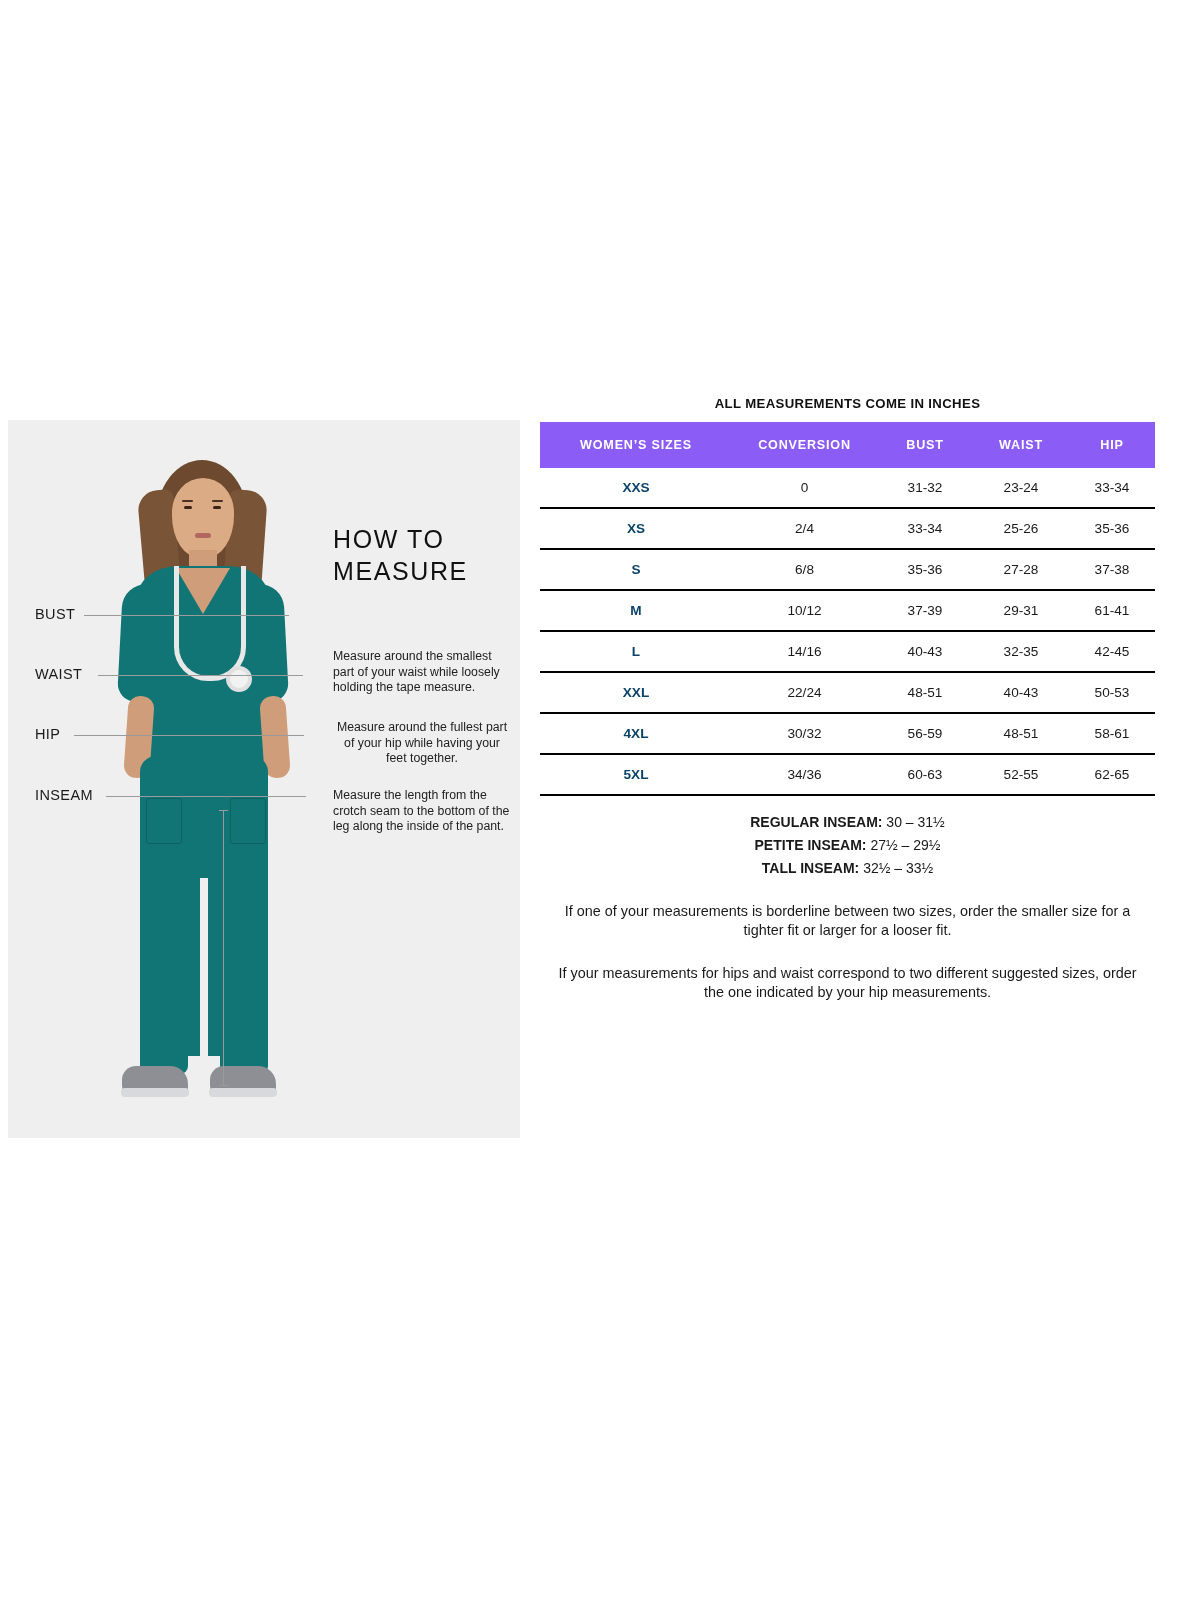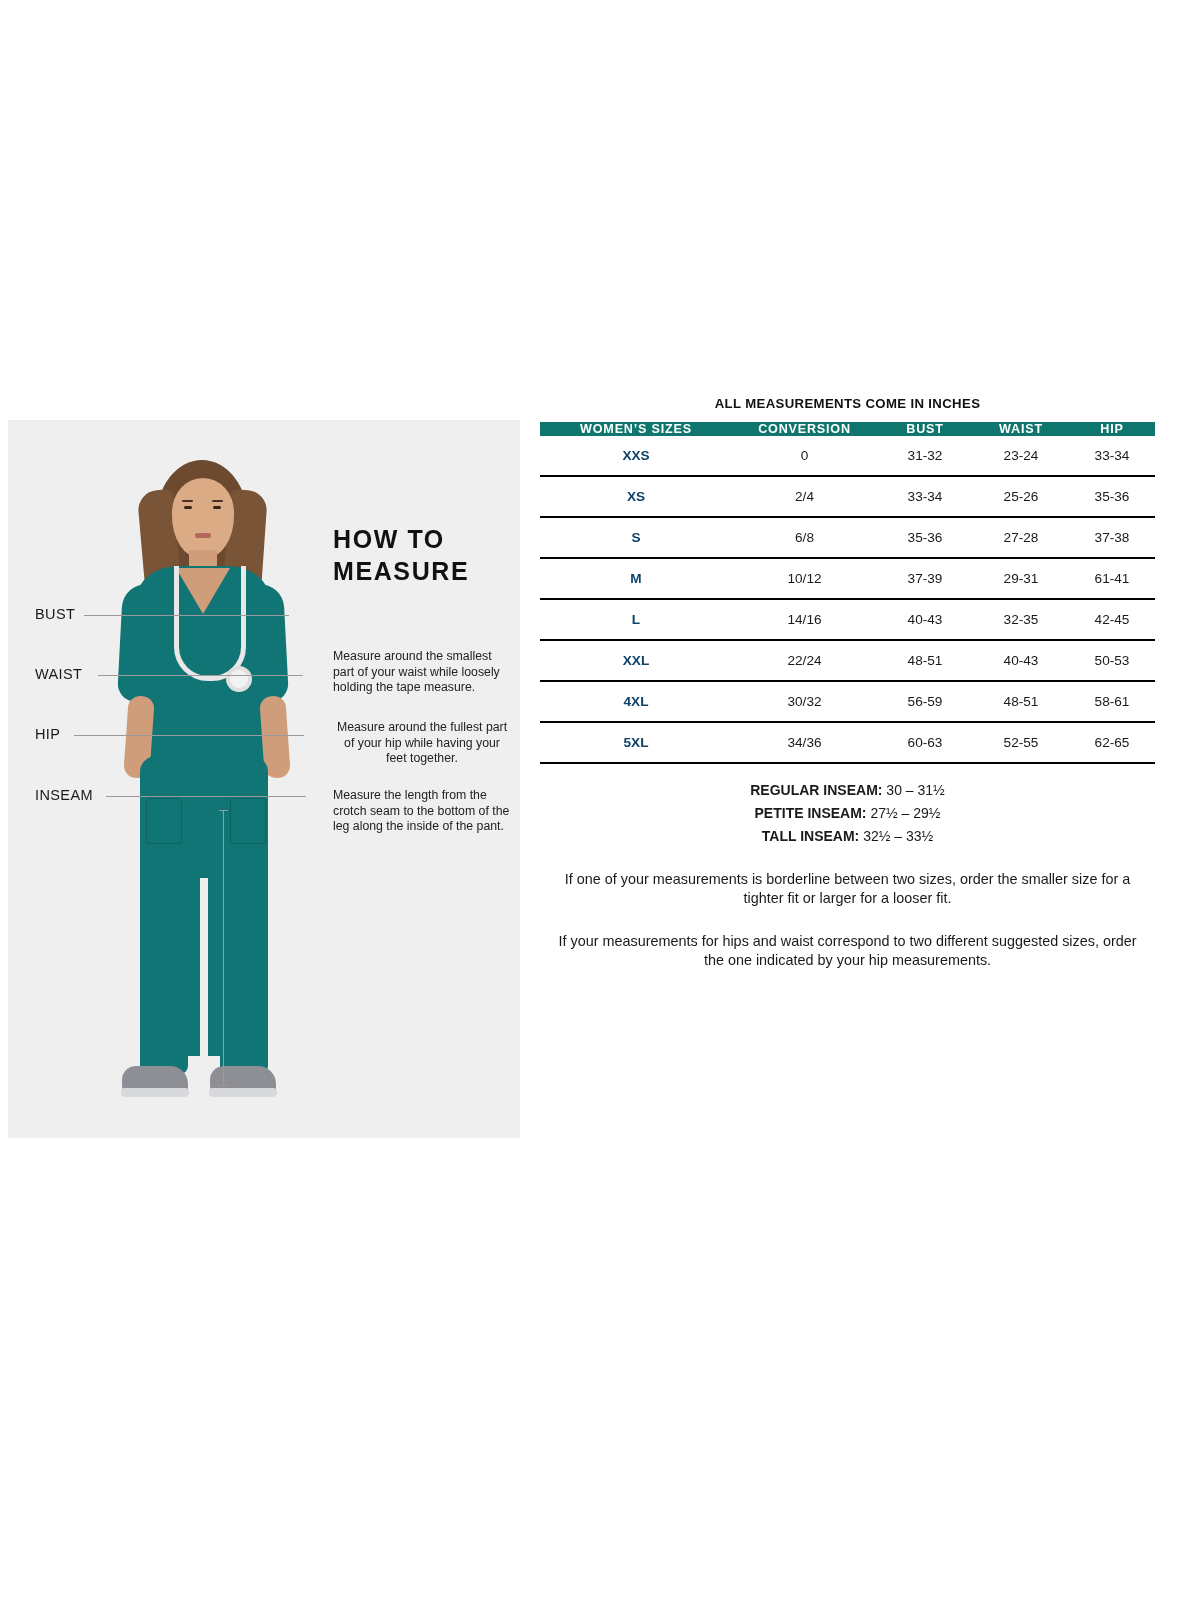--- a/index.html
+++ b/index.html
@@ -218,21 +218,21 @@
     background: #9a9a9a;
   }
 
   
   #how-to-title {
     position: absolute;
     left: 325px;
     top: 103px;
     width: 175px;
     font-size: 25px;
-    font-weight: bold;
+    font-weight: normal;
     letter-spacing: 1.6px;
     line-height: 1.28;
     color: #111;
   }
   .measure-para {
     position: absolute;
     left: 325px;
     width: 178px;
     font-size: 12.3px;
     line-height: 1.28;
@@ -257,26 +257,26 @@
     letter-spacing: 0.35px;
     color: #111;
     margin-bottom: 11px;
   }
   table.size-table {
     border-collapse: collapse;
     width: 615px;
     table-layout: fixed;
   }
   table.size-table thead th {
-    background: #0f766e;
+    background: #8b5cf6;
     color: #ffffff;
     font-size: 12.6px;
     font-weight: bold;
     letter-spacing: 0.8px;
-    padding: 0 0;
+    padding: 16px 0;
     text-align: center;
   }
   table.size-table tbody td {
     font-size: 13.6px;
     text-align: center;
     padding: 12px 0;
     border-bottom: 2px solid #000000;
     color: #1a1a1a;
   }
   table.size-table tbody td.size-col {

